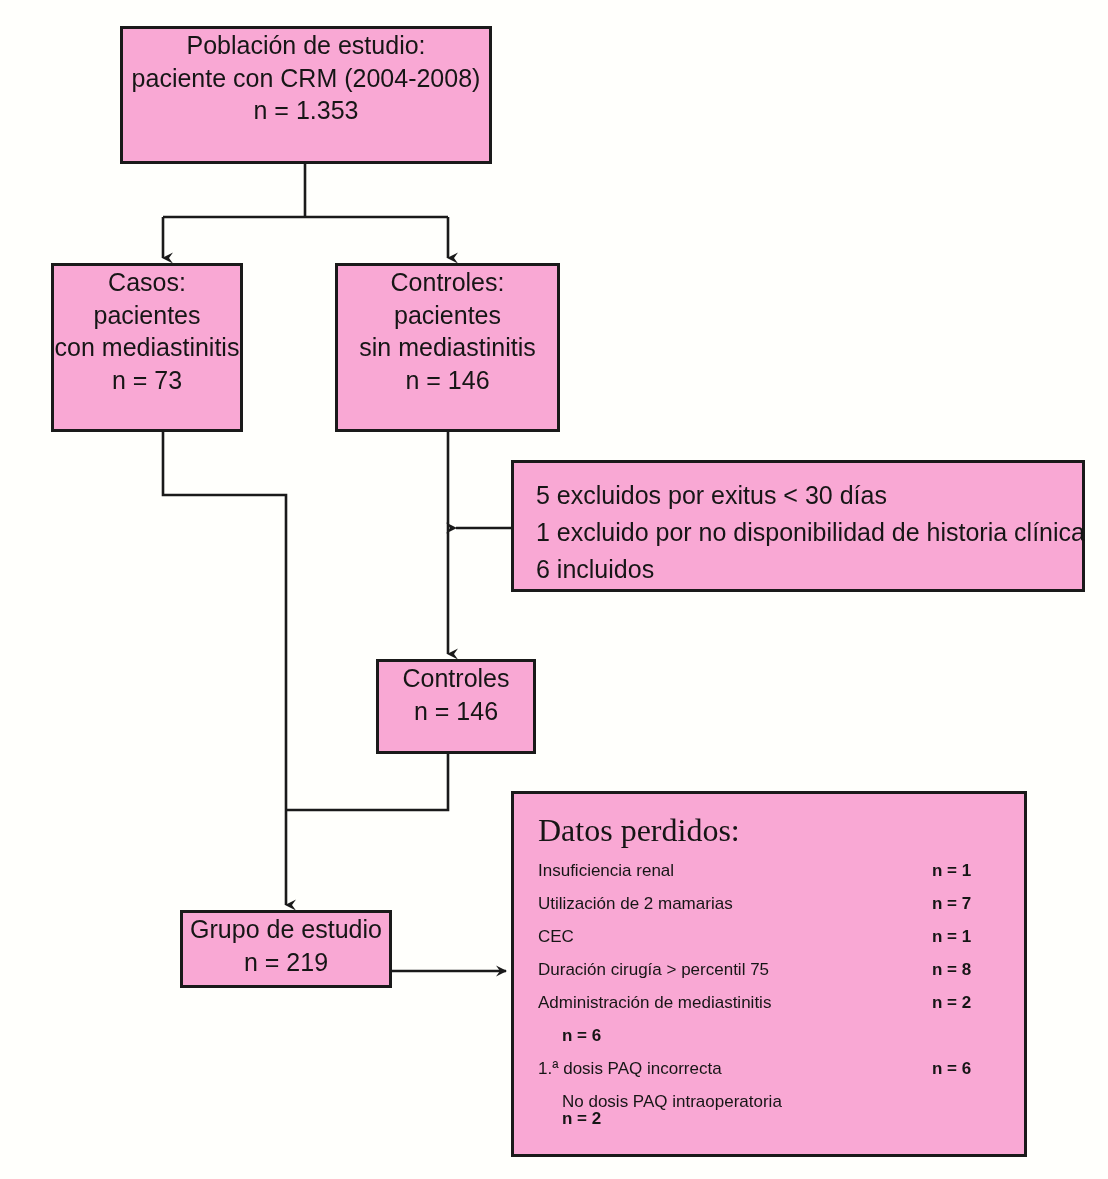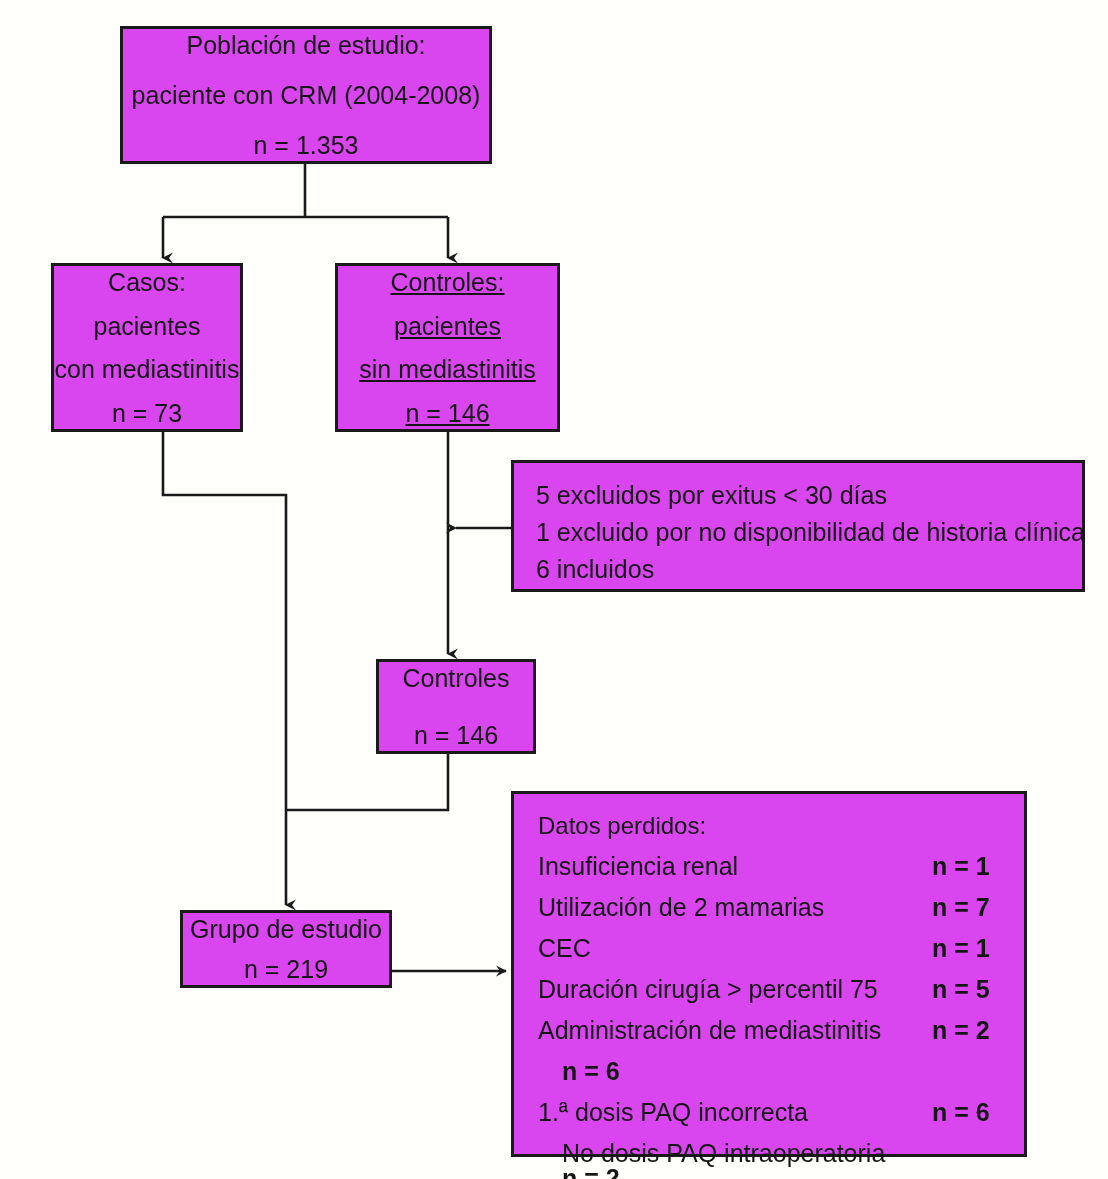--- a/index.html
+++ b/index.html
@@ -20,71 +20,72 @@
   #edges {
     position: absolute;
     left: 0; top: 0;
     width: 1108px;
     height: 1179px;
     pointer-events: none;
   }
   .node {
     position: absolute;
     box-sizing: border-box;
-    background: #d946ef;
+    background: #f9a8d4;
     border: 3px solid #1a1a1a;
     display: flex;
     flex-direction: column;
-    justify-content: space-between;
+    justify-content: flex-start;
     color: #161616;
     font-size: 25px;
     line-height: 1.30;
   }
   .node.centered { align-items: center; text-align: center; }
   .node.left { align-items: stretch; text-align: left; }
 
   .node .line { white-space: nowrap; }
 
   
   #exclusion-box {
     padding: 14px 16px 14px 22px;
   }
   #exclusion-box .line { font-size: 25px; line-height: 1.47; }
 
   
   #lost-data-box {
     padding: 20px 14px 20px 24px;
   }
   #lost-data-box .dp-title {
-    font-size: 24px;
+    font-size: 32px;
     line-height: 1.0;
     margin-bottom: 16px;
+    font-family: Liberation Serif, serif;
   }
   #lost-data-box .dp-row {
     display: flex;
     justify-content: space-between;
     align-items: baseline;
-    font-size: 25px;
+    font-size: 17px;
     line-height: 1.0;
     margin-bottom: 16px;
   }
   #lost-data-box .dp-row:last-child { margin-bottom: 0; flex-direction: column; }
   #lost-data-box .dp-row .dp-label { white-space: nowrap; }
   #lost-data-box .dp-row .dp-count {
     white-space: nowrap;
     min-width: 78px;
     text-align: left;
     margin-left: 24px;
     font-weight: bold;
   }
 
   
   #population-box   { left:120px; top:26px;  width:372px; height:138px; }
   #cases-box        { left:51px;  top:263px; width:192px; height:169px; }
-  #controls-box     { left:335px; top:263px; width:225px; height:169px;text-decoration:underline; }
+  #controls-box     { left:335px; top:263px; width:225px; height:169px; }
   #exclusion-box    { left:511px; top:460px; width:574px; height:132px; }
   #controls2-box    { left:376px; top:659px; width:160px; height:95px;  }
   #study-group-box  { left:180px; top:910px; width:212px; height:78px; }
   #lost-data-box    { left:511px; top:791px; width:516px; height:366px; }
 </style>
 </head>
 <body>
 
 <div id="canvas">
 
@@ -169,21 +170,21 @@
     <div class="dp-row">
       <span class="dp-label">Utilización de 2 mamarias</span>
       <span class="dp-count">n = 7</span>
     </div>
     <div class="dp-row">
       <span class="dp-label">CEC</span>
       <span class="dp-count">n = 1</span>
     </div>
     <div class="dp-row">
       <span class="dp-label">Duración cirugía &gt; percentil 75</span>
-      <span class="dp-count">n = 5</span>
+      <span class="dp-count">n = 8</span>
     </div>
     <div class="dp-row">
       <span class="dp-label">Administración de mediastinitis</span>
       <span class="dp-count">n = 2</span>
     </div>
     <div class="dp-row">
       <span class="dp-count">n = 6</span>
     </div>
     <div class="dp-row">
       <span class="dp-label">1.ª dosis PAQ incorrecta</span>

